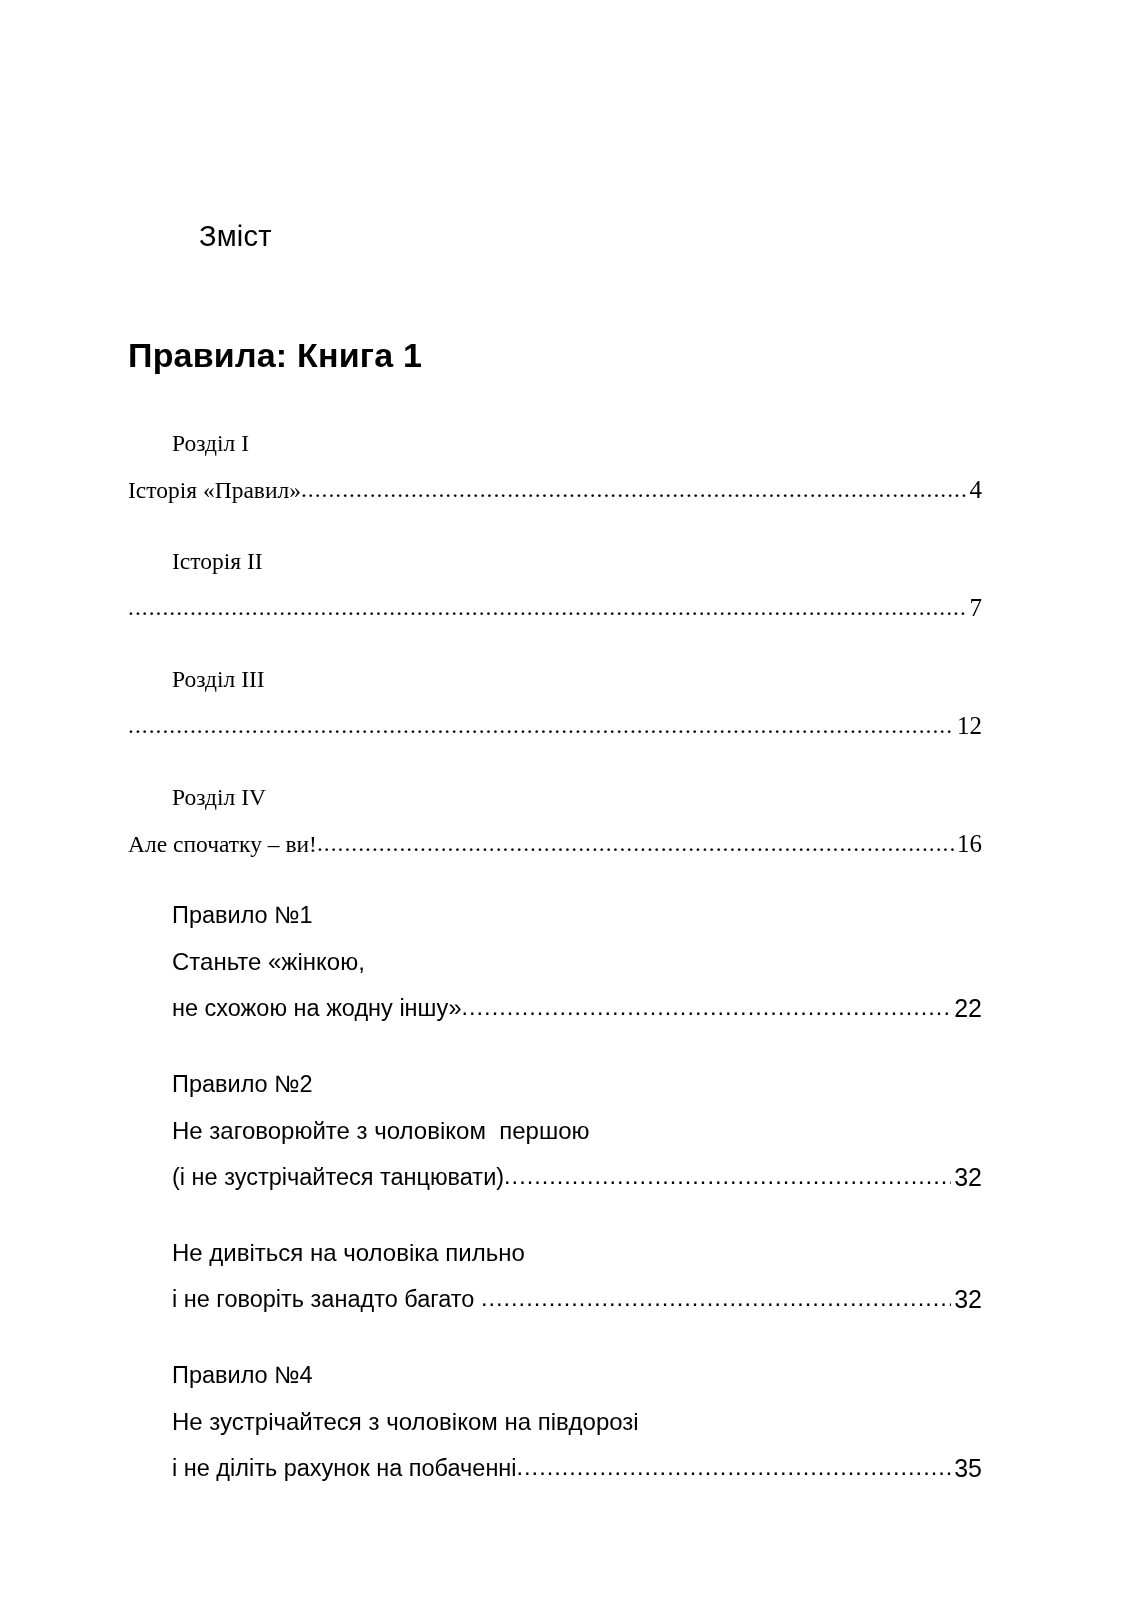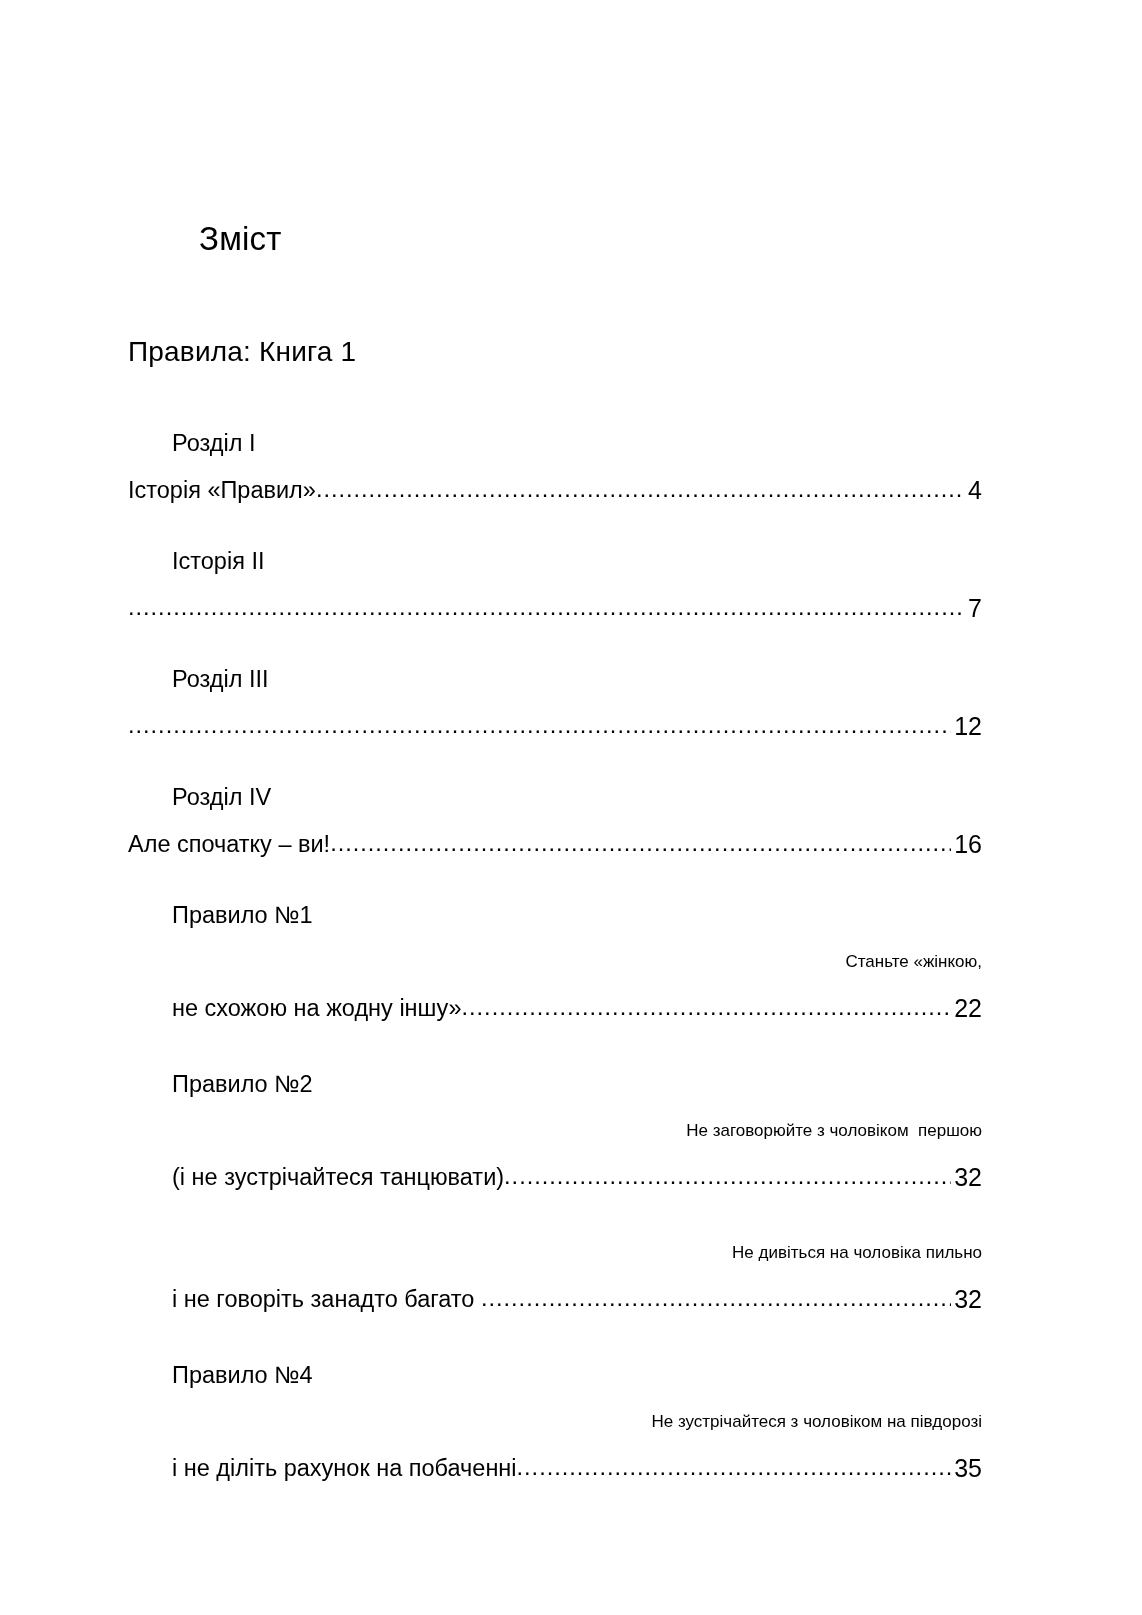--- a/index.html
+++ b/index.html
@@ -17,74 +17,73 @@
     font-family: "Liberation Sans", sans-serif;
     color: #000000;
     -webkit-font-smoothing: antialiased;
   }
 
   
   .toc-title {
     position: absolute;
     left: 199px;
     top: 222px;
-    font-size: 33px;
+    font-size: 29px;
     font-weight: 400;
     letter-spacing: 0.2px;
     line-height: 1;
     white-space: nowrap;
   }
 
   
   .book-heading {
     position: absolute;
     left: 128px;
     top: 338px;
-    font-size: 28px;
-    font-weight: 400;
+    font-size: 34px;
+    font-weight: 700;
     letter-spacing: 0.2px;
     line-height: 1;
     white-space: nowrap;
   }
 
   
   .toc-body {
     position: absolute;
     left: 128px;
     top: 420px;
     width: 854px;
   }
 
   .entry { position: relative; }
 
   
-  .entry.chapter { margin-bottom: 25px; }
+  .entry.chapter { margin-bottom: 25px; font-family: Liberation Serif, serif; }
   .entry.chapter .kicker {
     padding-left: 44px;
     font-size: 23.5px;
     line-height: 47px;
     white-space: nowrap;
   }
   .entry.chapter .lines { padding-left: 0px; }
 
   
   .entry.rule { margin-bottom: 30px; }
   .entry.rule .kicker {
     padding-left: 44px;
     font-size: 23.5px;
     line-height: 47px;
     white-space: nowrap;
   }
   .entry.rule .lines { padding-left: 44px; }
 
   .title-line {
-    font-size: 17px;
+    font-size: 24px;
     line-height: 46px;
     white-space: pre;
-    text-align: right;
   }
 
   
   .leader-line {
     display: flex;
     align-items: center;
     font-size: 23.5px;
     line-height: 46px;
   }
   .leader-line .txt {

